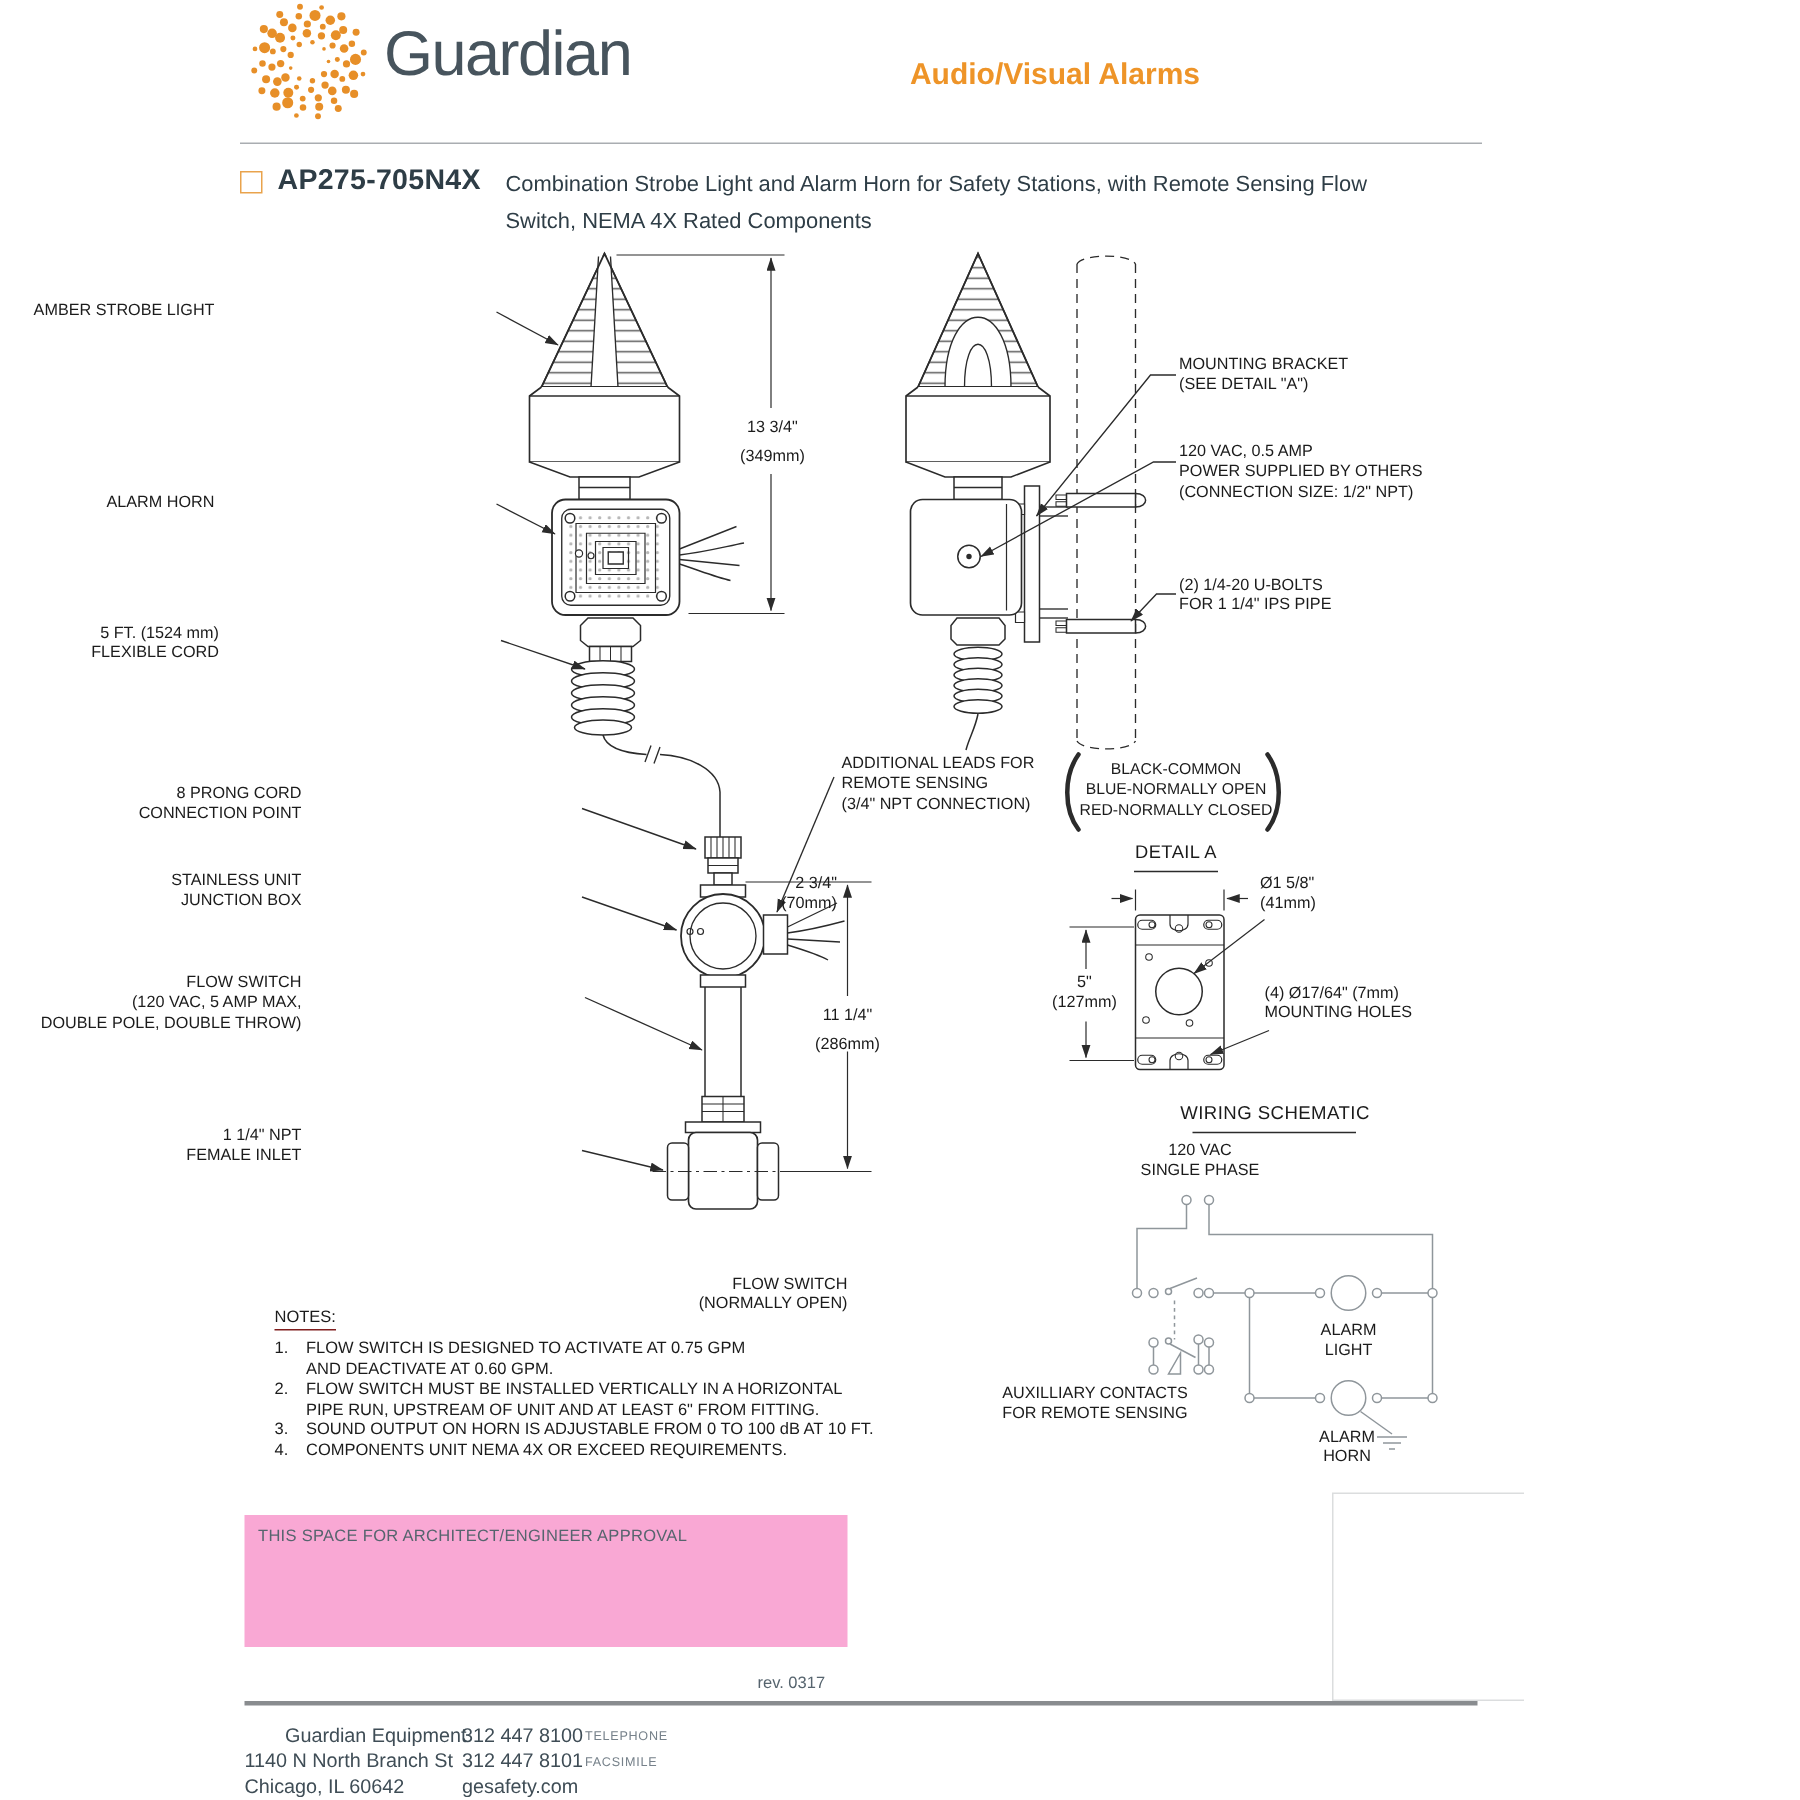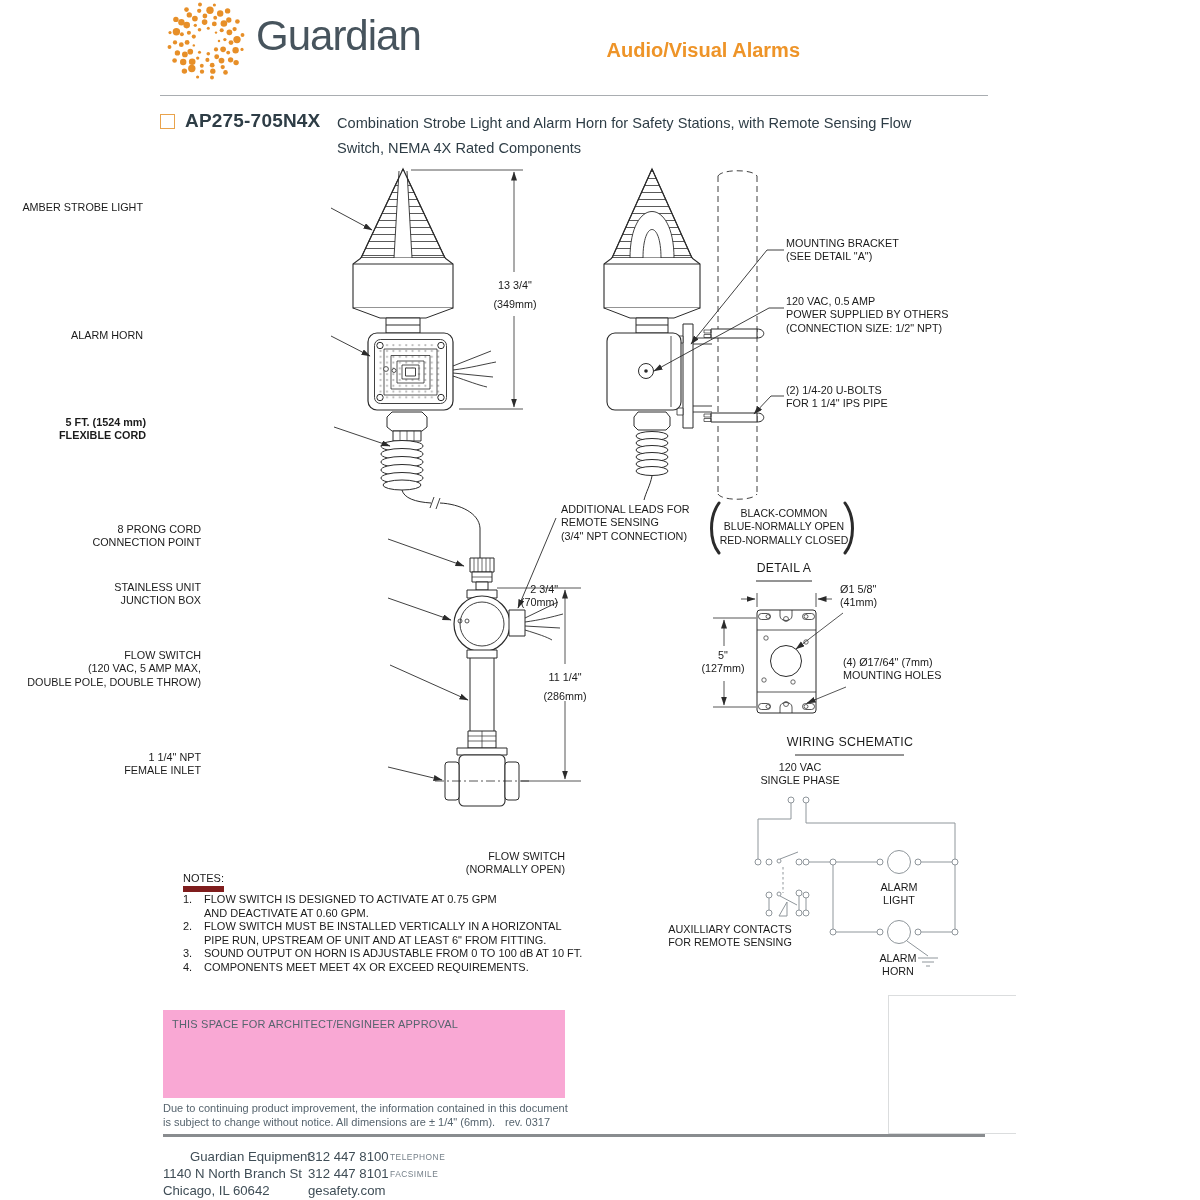--- a/index.html
+++ b/index.html
@@ -14,21 +14,21 @@
   .chk{position:absolute;left:160px;top:114px;width:13px;height:13px;border:1.5px solid #E9A34C;}
   .model{position:absolute;left:185px;top:110px;font-size:19px;font-weight:700;color:#2E3D46;letter-spacing:.2px;}
   .desc{position:absolute;left:337px;top:111px;font-size:14.6px;line-height:25px;color:#2E3D46;white-space:pre-line;}
   
   .lbl{position:absolute;font-size:10.8px;line-height:13.4px;color:#1b1b1b;white-space:pre-line;}
   .r{text-align:right}.c{text-align:center}
   .dtitle{font-size:12.2px;letter-spacing:.3px;}
   .stitle{font-size:12.4px;letter-spacing:.3px;}
   
   .notes-head{position:absolute;left:183px;top:872px;font-size:11px;color:#1b1b1b;
-              border-bottom:6px solid #7f1d1d;padding-bottom:2px;}
+              border-bottom:1px solid #7f1d1d;padding-bottom:2px;}
   .notes{position:absolute;left:183px;top:893px;width:430px;}
   .note{display:flex;font-size:11px;line-height:13.6px;color:#1b1b1b;}
   .note .n{width:21px;flex:none;}
   .note .t{white-space:pre-line;}
   
   .approval{position:absolute;left:163px;top:1010px;width:402px;height:88px;background:#f9a8d4;}
   .approval .a-lbl{padding:8px 0 0 9px;font-size:11px;color:#56646E;letter-spacing:.2px;}
   .disclaimer{position:absolute;left:163px;top:1102px;font-size:11px;line-height:13.8px;color:#56646E;white-space:pre-line;}
   .rev{position:absolute;left:505px;top:1116px;font-size:11px;color:#56646E;}
   .empty-box{position:absolute;left:888px;top:995px;width:127px;height:137px;border:1px solid #DBDDDE;background:#fff;}
@@ -397,21 +397,21 @@
   <div class="category">Audio/Visual Alarms</div>
   <div class="hdr-rule"></div>
 
   <div class="chk"></div>
   <div class="model">AP275-705N4X</div>
   <div class="desc">Combination Strobe Light and Alarm Horn for Safety Stations, with Remote Sensing Flow
 Switch, NEMA 4X Rated Components</div>
 
   <div class="lbl r" style="right:873px;top:201px;">AMBER STROBE LIGHT</div>
   <div class="lbl r" style="right:873px;top:329px;">ALARM HORN</div>
-  <div class="lbl r" style="right:870px;top:416px;font-weight:bold;">5 FT. (1524 mm)
+  <div class="lbl r" style="right:870px;top:416px;">5 FT. (1524 mm)
 FLEXIBLE CORD</div>
   <div class="lbl r" style="right:815px;top:523px;">8 PRONG CORD
 CONNECTION POINT</div>
   <div class="lbl r" style="right:815px;top:581px;">STAINLESS UNIT
 JUNCTION BOX</div>
   <div class="lbl r" style="right:815px;top:649px;">FLOW SWITCH
 (120 VAC, 5 AMP MAX,
 DOUBLE POLE, DOUBLE THROW)</div>
   <div class="lbl r" style="right:815px;top:751px;">1 1/4" NPT
 FEMALE INLET</div>
@@ -467,30 +467,28 @@
       <span class="n">2.</span>
       <span class="t">FLOW SWITCH MUST BE INSTALLED VERTICALLY IN A HORIZONTAL
 PIPE RUN, UPSTREAM OF UNIT AND AT LEAST 6" FROM FITTING.</span>
     </div>
     <div class="note">
       <span class="n">3.</span>
       <span class="t">SOUND OUTPUT ON HORN IS ADJUSTABLE FROM 0 TO 100 dB AT 10 FT.</span>
     </div>
     <div class="note">
       <span class="n">4.</span>
-      <span class="t">COMPONENTS MEET MEET 4X OR EXCEED REQUIREMENTS.</span>
+      <span class="t">COMPONENTS UNIT NEMA 4X OR EXCEED REQUIREMENTS.</span>
     </div>
   </div>
 
   <div class="approval">
     <div class="a-lbl">THIS SPACE FOR ARCHITECT/ENGINEER APPROVAL</div>
   </div>
   <div class="empty-box"></div>
-  <div class="disclaimer">Due to continuing product improvement, the information contained in this document
-is subject to change without notice. All dimensions are ± 1/4" (6mm).</div>
   <div class="rev">rev. 0317</div>
   <div class="bottom-rule"></div>
 
   <div class="ft" style="left:163px;top:1149px;margin-left:27px;">Guardian Equipment</div>
   <div class="ft" style="left:163px;top:1166px;">1140 N North Branch St</div>
   <div class="ft" style="left:163px;top:1183px;">Chicago, IL 60642</div>
   <div class="ft" style="left:308px;top:1149px;">312 447 8100</div>
   <div class="ft" style="left:308px;top:1166px;">312 447 8101</div>
   <div class="ft" style="left:308px;top:1183px;">gesafety.com</div>
   <div class="ft-small" style="left:390px;top:1152px;">TELEPHONE</div>

